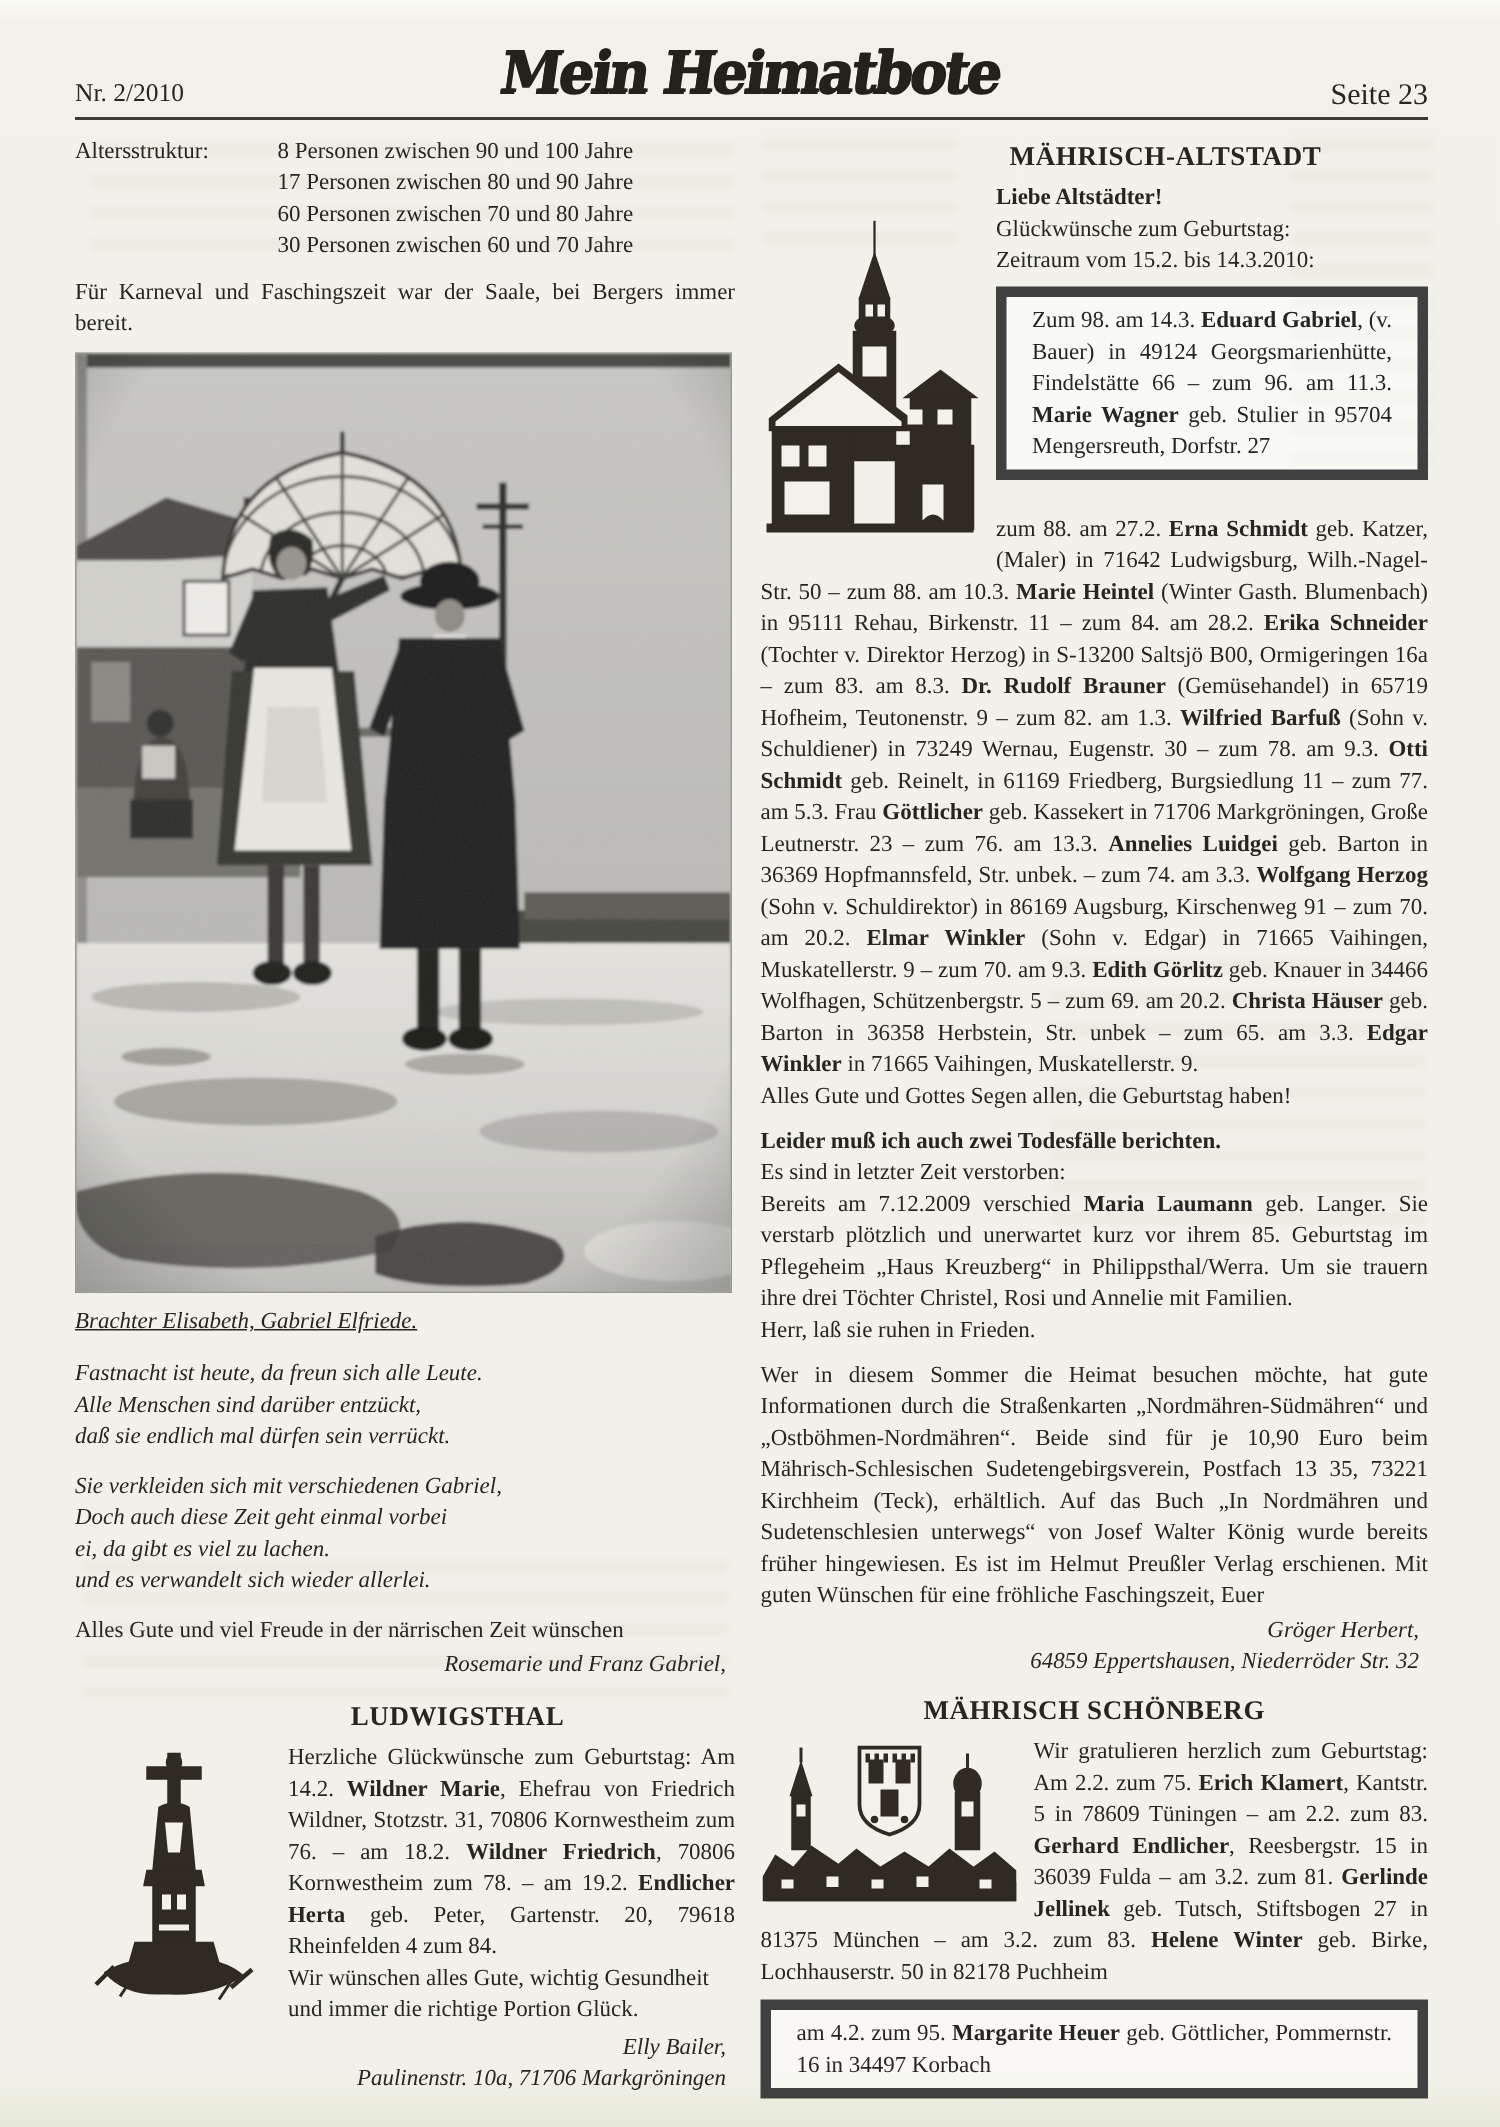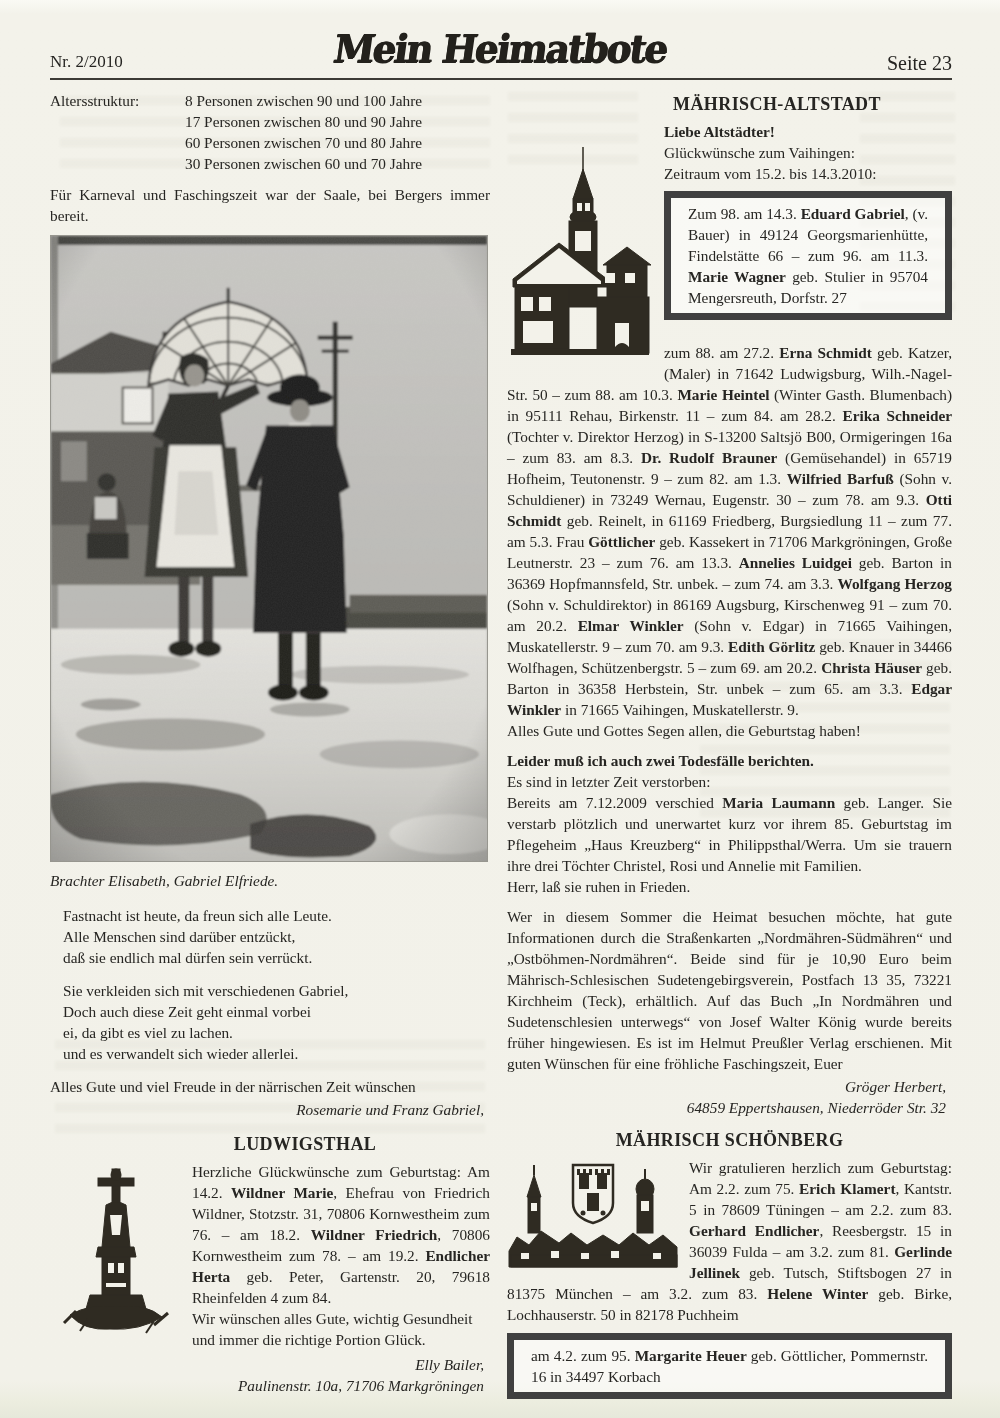--- a/index.html
+++ b/index.html
@@ -32,22 +32,22 @@
   .sig{font-style:italic;text-align:right;margin:2px 6px 12px 0;}
   .boxed{border:7px solid #404040;background:rgba(255,255,255,.5);
     padding:5px 17px;margin:2px 0 22px 0;overflow:hidden;}
   
   .alters{display:flex;margin-bottom:10px;}
   .alters-label{width:135px;flex:none;}
   
   .photo-frame{width:438px;height:627px;margin:3px 0 8px 0;background:#bcbbb6;
     border:1px solid #97968f;box-sizing:border-box;}
   .photo-frame svg{display:block;width:100%;height:100%;}
-  .caption{font-style:italic;margin:4px 0 14px 0;}
-  .poem{margin-left:13px;}
+  .caption{font-style:italic;margin:4px 0 14px 0;text-decoration:underline;}
+  .poem{font-style:italic;}
   .poem-gap{height:12px;}
   
   .float-ill{float:left;}
   .ill-church{width:145px;height:212px;margin:26px 12px 6px 0;}
   .ill-skyline{width:172px;height:112px;margin:2px 10px 4px 0;}
   .ill-monument{width:132px;height:172px;margin:4px 10px 2px 0;}
   .float-ill svg{display:block;width:100%;height:100%;}
   .rich span{white-space:pre-wrap;}
 </style>
 </head>
@@ -281,21 +281,21 @@
             <rect x="16" y="174" width="30" height="22"></rect>
             <path d="M108,176 L122,176 L122,200 Q115,192 108,200 Z"></path>
             <rect x="98" y="126" width="10" height="10"></rect>
             <rect x="118" y="126" width="10" height="10"></rect>
             <polygon points="10,134 52,101 94,134 94,137 10,137"></polygon>
           </g>
         </svg>
       </div>
 
       <div class="bold">Liebe Altstädter!</div>
-      <div>Glückwünsche zum Vaihingen:</div>
+      <div>Glückwünsche zum Geburtstag:</div>
       <div style="margin-bottom:7px;">Zeitraum vom 15.2. bis 14.3.2010:</div>
 
       <div class="boxed just rich"><span>Zum 98. am 14.3. </span><span class="bold">Eduard Gabriel</span><span>, (v. Bauer) in 49124 Georgsmarienhütte, Findelstätte 66 – zum 96. am 11.3. </span><span class="bold">Marie Wagner</span><span> geb. Stulier in 95704 Mengersreuth, Dorfstr. 27</span></div>
 
       <div class="just rich"><span>zum 88. am 27.2. </span><span class="bold">Erna Schmidt</span><span> geb. Katzer, (Maler) in 71642 Ludwigsburg, Wilh.-Nagel-Str. 50 – zum 88. am 10.3. </span><span class="bold">Marie Heintel</span><span> (Winter Gasth. Blumenbach) in 95111 Rehau, Birkenstr. 11 – zum 84. am 28.2. </span><span class="bold">Erika Schneider</span><span> (Tochter v. Direktor Herzog) in S-13200 Saltsjö B00, Ormigeringen 16a – zum 83. am 8.3. </span><span class="bold">Dr. Rudolf Brauner</span><span> (Gemüsehandel) in 65719 Hofheim, Teutonenstr. 9 – zum 82. am 1.3. </span><span class="bold">Wilfried Barfuß</span><span> (Sohn v. Schuldiener) in 73249 Wernau, Eugenstr. 30 – zum 78. am 9.3. </span><span class="bold">Otti Schmidt</span><span> geb. Reinelt, in 61169 Friedberg, Burgsiedlung 11 – zum 77. am 5.3. Frau </span><span class="bold">Göttlicher</span><span> geb. Kassekert in 71706 Markgröningen, Große Leutnerstr. 23 – zum 76. am 13.3. </span><span class="bold">Annelies Luidgei</span><span> geb. Barton in 36369 Hopfmannsfeld, Str. unbek. – zum 74. am 3.3. </span><span class="bold">Wolfgang Herzog</span><span> (Sohn v. Schuldirektor) in 86169 Augsburg, Kirschenweg 91 – zum 70. am 20.2. </span><span class="bold">Elmar Winkler</span><span> (Sohn v. Edgar) in 71665 Vaihingen, Muskatellerstr. 9 – zum 70. am 9.3. </span><span class="bold">Edith Görlitz</span><span> geb. Knauer in 34466 Wolfhagen, Schützenbergstr. 5 – zum 69. am 20.2. </span><span class="bold">Christa Häuser</span><span> geb. Barton in 36358 Herbstein, Str. unbek – zum 65. am 3.3. </span><span class="bold">Edgar Winkler</span><span> in 71665 Vaihingen, Muskatellerstr. 9.</span></div>
       <div style="margin-bottom:9px;">Alles Gute und Gottes Segen allen, die Geburtstag haben!</div>
 
       <div class="bold">Leider muß ich auch zwei Todesfälle berichten.</div>
       <div>Es sind in letzter Zeit verstorben:</div>
       <div class="just rich"><span>Bereits am 7.12.2009 verschied </span><span class="bold">Maria Laumann</span><span> geb. Langer. Sie verstarb plötzlich und unerwartet kurz vor ihrem 85. Geburtstag im Pflegeheim „Haus Kreuzberg“ in Philippsthal/Werra. Um sie trauern ihre drei Töchter Christel, Rosi und Annelie mit Familien.</span></div>

